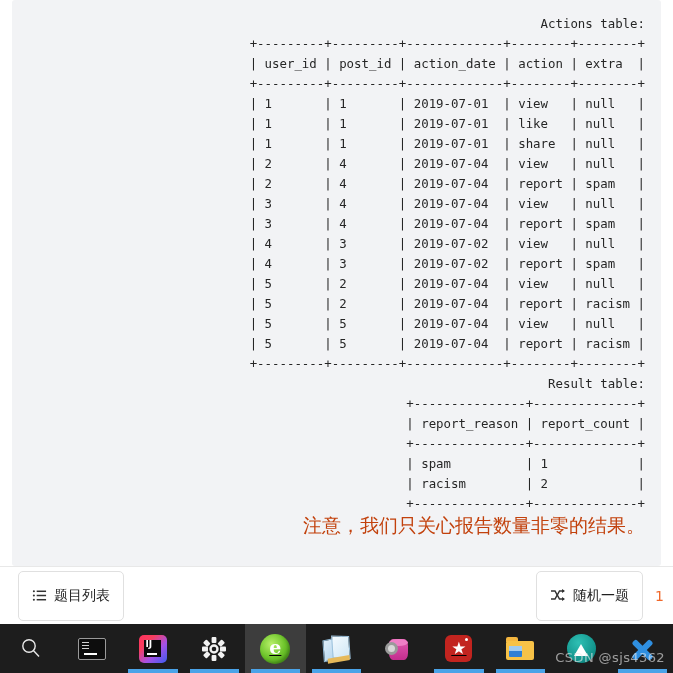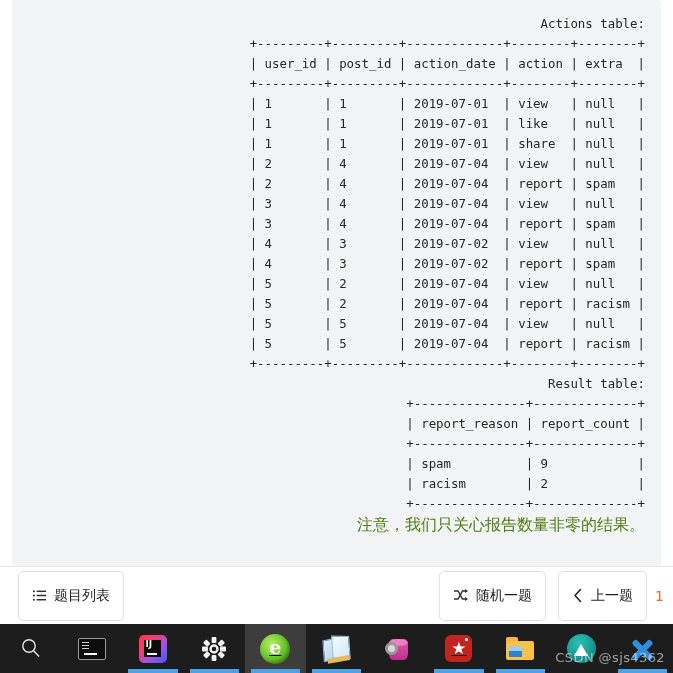--- a/index.html
+++ b/index.html
@@ -38,23 +38,23 @@
   pre.mono {
     font-family: "DejaVu Sans Mono", "Liberation Mono", monospace;
     font-size: 12.4px;
     line-height: 20px;
     color: #262626;
     white-space: pre;
     letter-spacing: 0px;
   }
   .cjk-note {
     font-family: "DejaVu Sans", "Liberation Sans", sans-serif;
-    font-size: 16px;
+    font-size: 19px;
     line-height: 20px;
-    color: #4d7c0f;
+    color: #c2410c;
     margin-top: 1px;
   }
 
   
   .action-bar {
     flex: 0 0 58px;
     height: 58px;
     background: #ffffff;
     border-top: 1px solid #e8e8e8;
     display: flex;
@@ -218,21 +218,21 @@
 | 5       | 2       | 2019-07-04  | view   | null   |
 | 5       | 2       | 2019-07-04  | report | racism |
 | 5       | 5       | 2019-07-04  | view   | null   |
 | 5       | 5       | 2019-07-04  | report | racism |
 +---------+---------+-------------+--------+--------+</pre>
       <pre class="mono"></pre>
       <pre class="mono">Result table:
 +---------------+--------------+
 | report_reason | report_count |
 +---------------+--------------+
-| spam          | 9            |
+| spam          | 1            |
 | racism        | 2            |
 +---------------+--------------+</pre>
       <div class="cjk-note">注意，我们只关心报告数量非零的结果。</div>
     </div>
   </div>
 
   <div class="action-bar">
 
     <button class="btn">
       <span class="icon">
@@ -255,28 +255,20 @@
         <svg width="16" height="15" viewBox="0 0 16 15">
           <path d="M1 3 L5 3 L9.5 11 L14 11" stroke="#333" stroke-width="1.5" fill="none"></path>
           <path d="M1 11 L5 11 L9.5 3 L14 3" stroke="#333" stroke-width="1.5" fill="none"></path>
           <path d="M12 1 L15 3 L12 5 Z" fill="#333"></path>
           <path d="M12 9 L15 11 L12 13 Z" fill="#333"></path>
         </svg>
       </span>
       <span>随机一题</span>
     </button>
 
-    <button class="btn btn-prev">
-      <span class="icon">
-        <svg width="12" height="15" viewBox="0 0 12 15">
-          <path d="M8.5 1.5 L3 7.5 L8.5 13.5" stroke="#262626" stroke-width="1.6" fill="none" stroke-linecap="round" stroke-linejoin="round"></path>
-        </svg>
-      </span>
-      <span>上一题</span>
-    </button>
 
     <span class="page-num">1</span>
   </div>
 
   <div class="taskbar">
 
     <div class="tb-item">
       <span class="icon">
         <svg width="26" height="26" viewBox="0 0 26 26">
           <circle cx="11" cy="10" r="6.2" stroke="#e9e9e9" stroke-width="1.4" fill="none"></circle>

